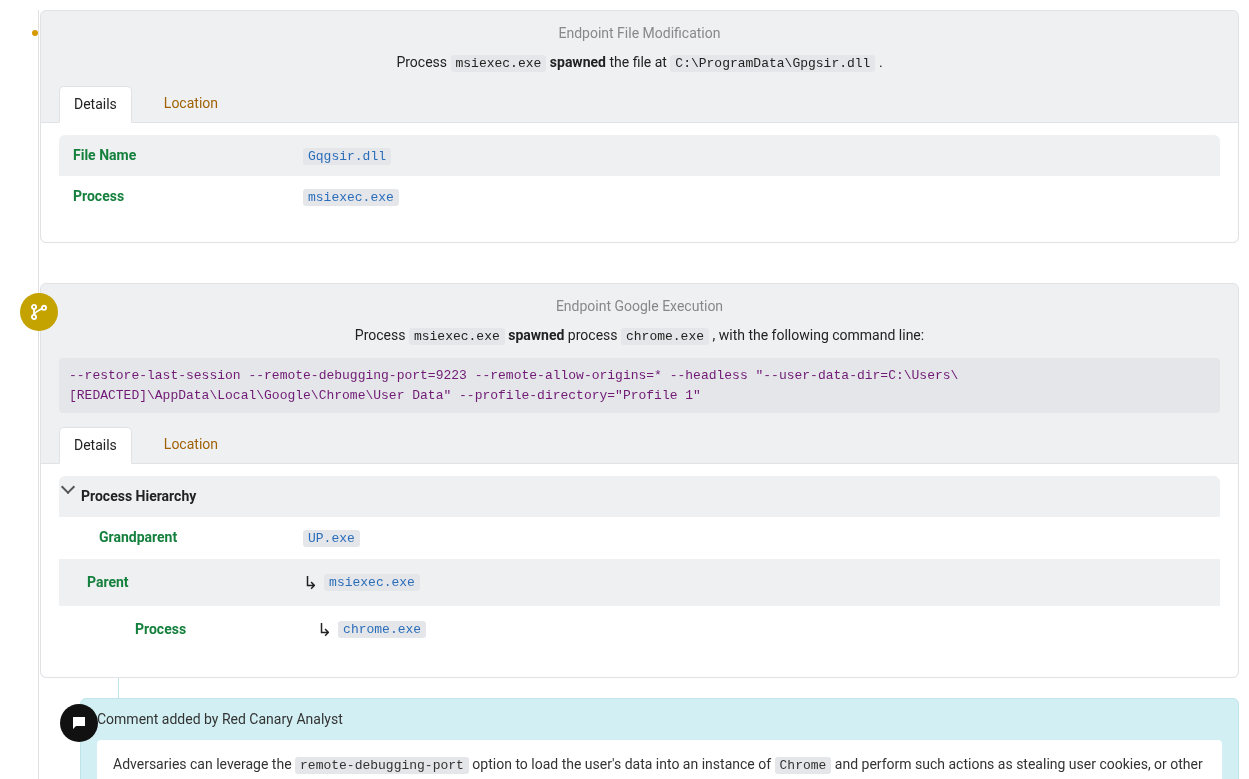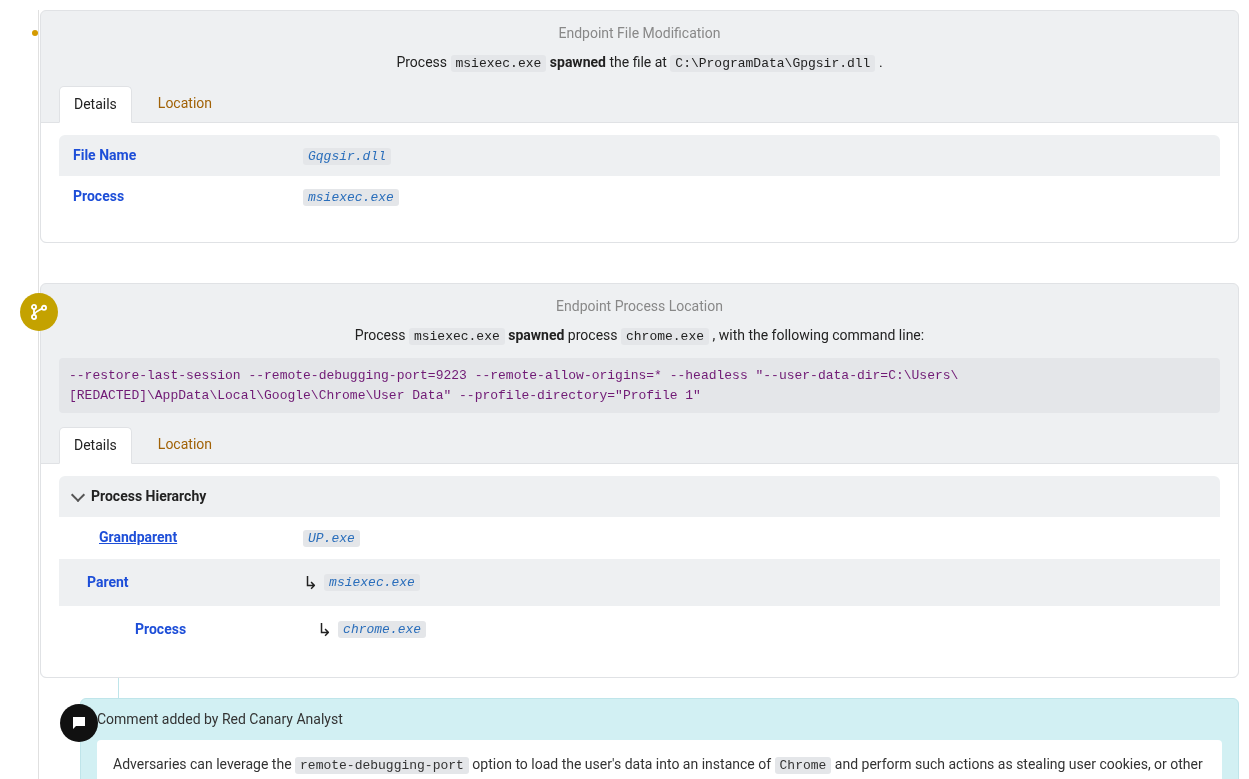--- a/index.html
+++ b/index.html
@@ -50,36 +50,35 @@
   padding: 1px 5px;
   border-radius: 3px;
 }
 .code-link {
   font-family: "SFMono-Regular", Consolas, "Liberation Mono", Menlo, monospace;
   font-size: 13px;
   background: #e4e6e9;
   padding: 1px 5px;
   border-radius: 3px;
   color: #2a6ebb;
-  font-style: italic;
 }
 .command-block {
   font-family: "SFMono-Regular", Consolas, "Liberation Mono", Menlo, monospace;
   font-size: 13px;
   background: #e4e6e9;
   padding: 8px 10px;
   border-radius: 4px;
   margin: 0 18px 14px 18px;
   color: #701a75;
   white-space: pre-wrap;
   word-break: break-word;
 }
 .tabs {
   display: flex;
-  gap: 12px;
+  gap: 18px;
   padding: 0 18px;
   border-bottom: 1px solid #e0e2e5;
   margin-top: 6px;
 }
 .tab {
   padding: 7px 14px;
   color: #a16207;
   cursor: pointer;
   font-size: 14px;
   border-top-left-radius: 5px;
@@ -107,37 +106,37 @@
 }
 .details-table tr.row-shaded {
   background: #eef0f2;
 }
 .details-table td {
   padding: 10px 14px;
   vertical-align: middle;
 }
 .details-table td.label {
   font-weight: 700;
-  color: #1d4ed8;
+  color: #15803d;
   width: 230px;
 }
-.details-table td.label.indent1 { padding-left: 40px; text-decoration: underline; }
+.details-table td.label.indent1 { padding-left: 40px; }
 .details-table td.label.indent2 { padding-left: 28px; }
 .details-table td.label.indent3 { padding-left: 76px; }
 .table-wrap {
   border-radius: 6px;
   overflow: hidden;
 }
 .section-header {
   background: #eef0f2;
-  padding: 10px 14px;
+  padding: 10px 4px;
   font-weight: 700;
   color: #222;
   display:flex;
-  align-items:center;
+  align-items:flex-start;
   gap:8px;
   border-radius: 6px 6px 0 0;
 }
 .chev {
   display:inline-block;
   width:10px;
   height:10px;
   border-right:2px solid #555;
   border-bottom:2px solid #555;
   transform: rotate(45deg);
@@ -253,21 +252,21 @@
       <svg width="20" height="20" viewBox="0 0 24 24" fill="none" stroke="#fff" stroke-width="2.2">
         <circle cx="6" cy="6" r="2.5"></circle>
           <circle cx="6" cy="18" r="2.5"></circle>
           <circle cx="18" cy="7" r="2.5"></circle>
         <path d="M6 8.5 V15.5"></path>
           <path d="M15.6 8 C12 10 8 11 6 15"></path>
       </svg>
     </div>
     <div class="event-card">
       <div class="event-header">
-        <div class="event-title">Endpoint Process Location</div>
+        <div class="event-title">Endpoint Google Execution</div>
         <div class="event-desc">
           <span>Process </span>
           <span class="code-inline">msiexec.exe</span>
           <span> </span>
           <strong>spawned</strong>
           <span> process </span>
           <span class="code-inline">chrome.exe</span>
           <span>, with the following command line:</span>
         </div>
       </div>

